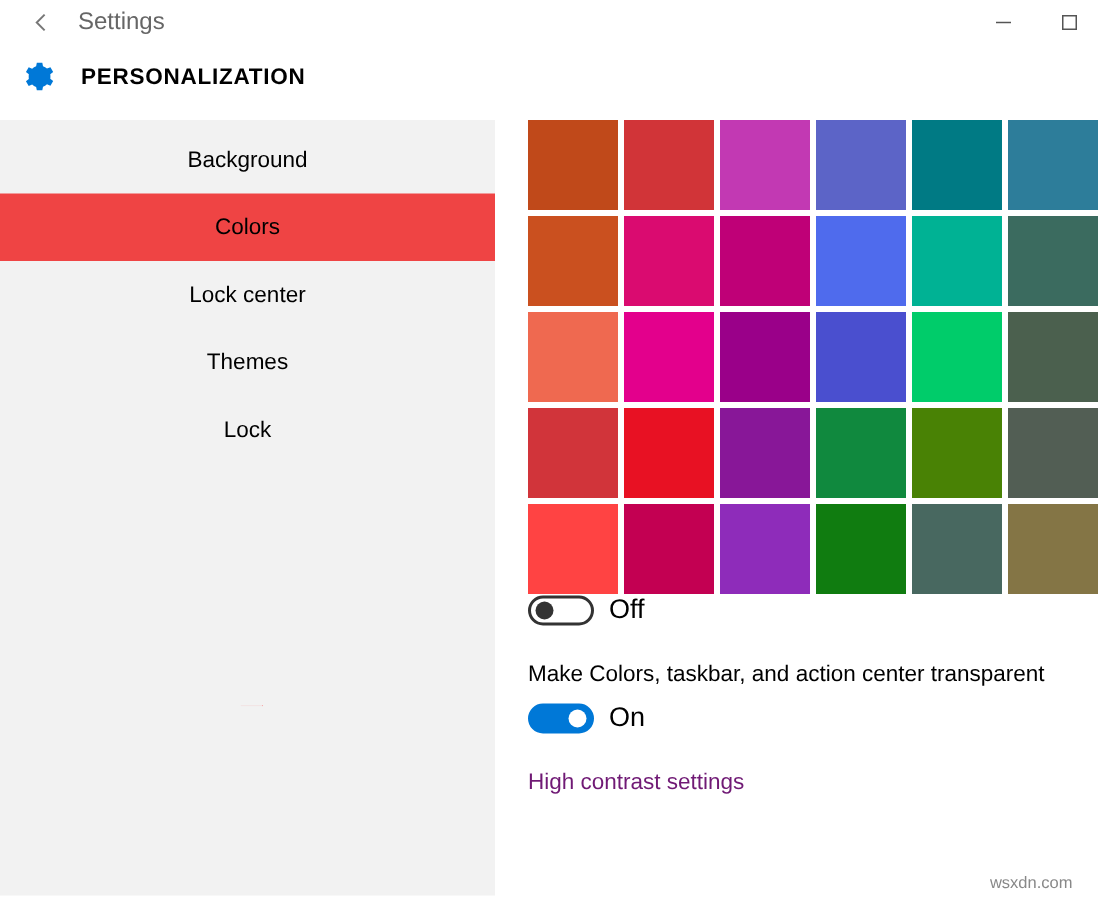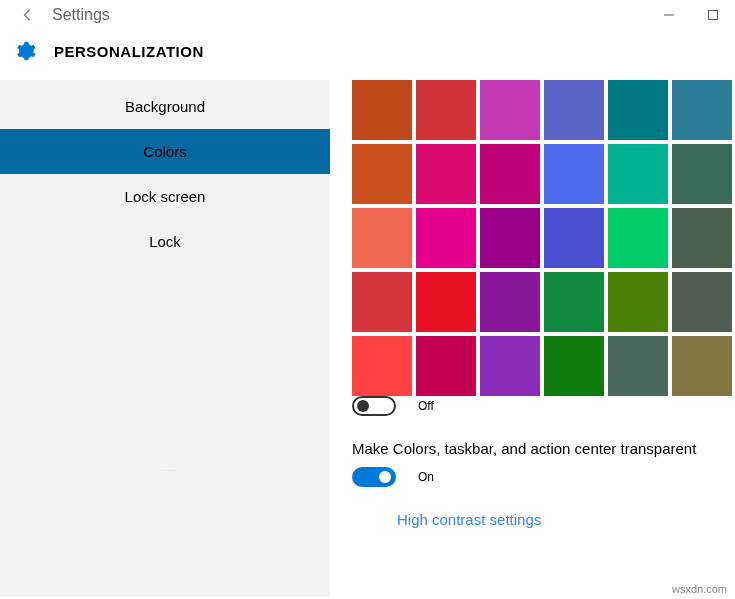--- a/index.html
+++ b/index.html
@@ -87,21 +87,21 @@
     padding-top: 4px;
     position: relative;
   }
   .sidebar-item {
     padding: 14px 16px;
     font-size: 15px;
     cursor: default;
     text-align: center;
   }
   .sidebar-item.active {
-    background: #0369a1;
+    background: #ef4444;
     color: #000;
   }
   .arrow {
     position: absolute;
     top: 390px;
     left: 18px;
     width: 300px;
     height: 1px;
   }
   .content {
@@ -146,30 +146,29 @@
   }
   .toggle.off .knob { left: 3px; }
   .toggle.on {
     background: #0078d7;
     border-color: #0078d7;
   }
   .toggle.on .knob {
     right: 3px;
     background: #fff;
   }
-  .toggle-text { font-size: 12px; margin-left: 12px; }
+  .toggle-text { font-size: 18px; }
   .link {
-    color: #3b82f6;
+    color: #701a75;
     font-size: 15px;
     margin-top: 24px;
-    margin-left: 45px;
   }
   .watermark {
     position: absolute;
-    right: 8px;
+    right: 20px;
     bottom: 4px;
     font-size: 11px;
     color: #888;
   }
 </style>
 </head>
 <body>
 
 <div class="title-bar">
   <div class="back-btn">
@@ -197,21 +196,22 @@
     <path fill="#0078d7" d="M12 8a4 4 0 1 0 0 8 4 4 0 0 0 0-8zm9.4 4c0-.6 0-1.1-.1-1.7l2.1-1.6-2-3.5-2.5 1a8 8 0 0 0-2.9-1.7L15.5 2h-4l-.5 2.6a8 8 0 0 0-2.9 1.7l-2.5-1-2 3.5 2.1 1.6c-.1.6-.1 1.1-.1 1.7s0 1.1.1 1.7l-2.1 1.6 2 3.5 2.5-1a8 8 0 0 0 2.9 1.7L11.5 22h4l.5-2.6a8 8 0 0 0 2.9-1.7l2.5 1 2-3.5-2.1-1.6c.1-.6.1-1.1.1-1.7z"></path>
   </svg>
   <div class="page-title">PERSONALIZATION</div>
 </div>
 
 <div class="main">
   <div class="sidebar">
     <div id="sidebar-items">
         <div class="sidebar-item">Background</div>
         <div class="sidebar-item active">Colors</div>
-        <div class="sidebar-item">Lock screen</div>
+        <div class="sidebar-item">Lock center</div>
+        <div class="sidebar-item">Themes</div>
         <div class="sidebar-item">Lock</div>
       </div>
     <svg class="arrow" viewBox="0 0 300 20">
       <line x1="0" y1="10" x2="290" y2="10" stroke="#ff0000" stroke-width="1"></line>
       <polygon points="300,10 288,5 288,15" fill="#ff0000"></polygon>
     </svg>
   </div>
 
   <div class="content">
     <div class="swatches" id="swatches">

